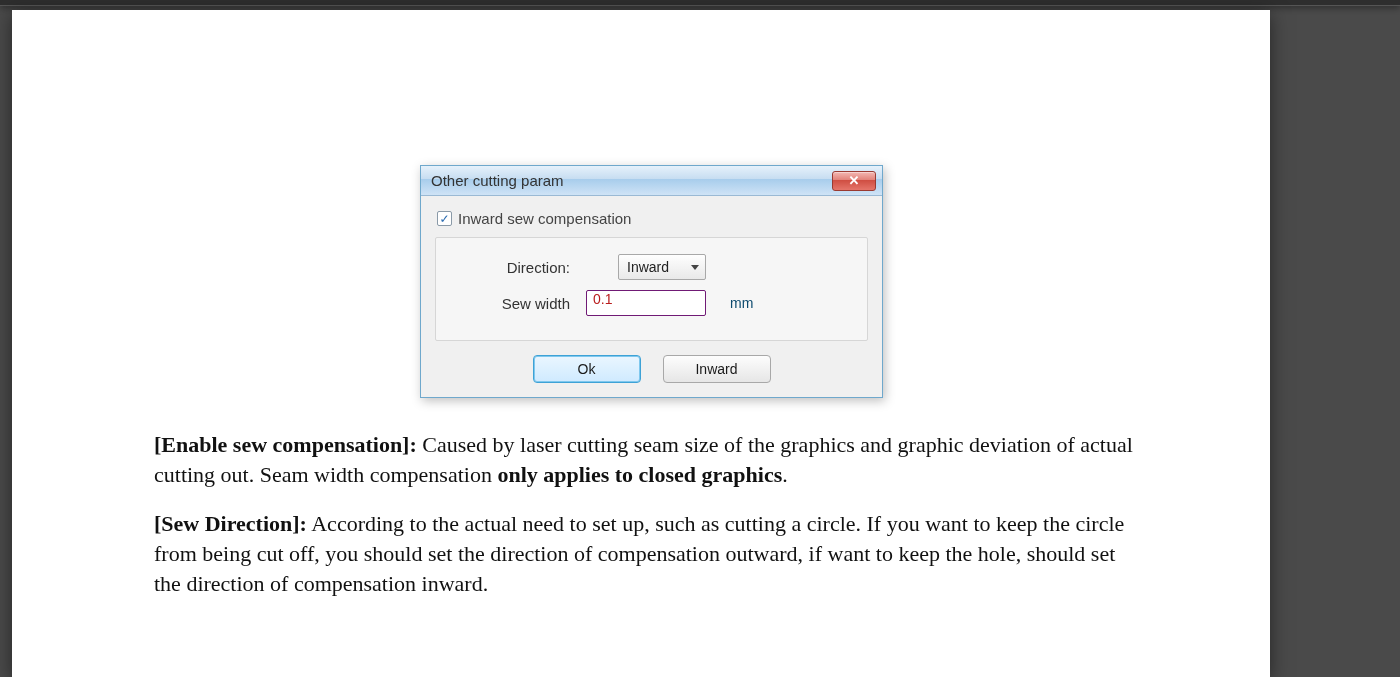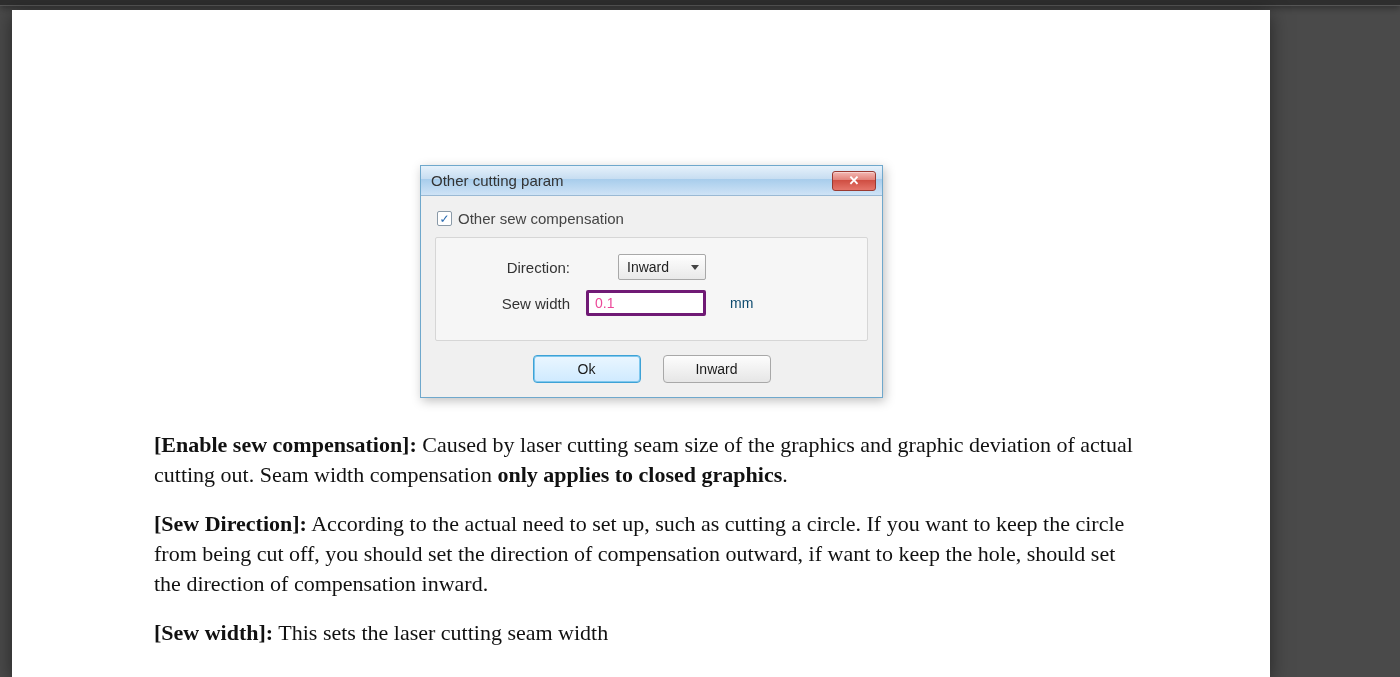--- a/index.html
+++ b/index.html
@@ -122,27 +122,26 @@
   }
   .select .caret {
     width: 0; height: 0;
     border-left: 4px solid transparent;
     border-right: 4px solid transparent;
     border-top: 5px solid #444;
   }
   .textinput {
     height: 26px;
     background: #fff;
-    border: 3px solid #701a75;
+    border: 1px solid #701a75;
     border-radius: 2px;
     padding: 0 6px;
     font-size: 14px;
-    color: #ec4899;
-    display: flex;
-    align-items: center;
+    color: #b91c1c;
+    display: flex;
   }
   .unit { font-size: 14px; color: #0c4a6e; padding-left: 8px; }
   .btn-row {
     display: flex;
     justify-content: center;
     gap: 22px;
     margin-top: 14px;
   }
   .btn {
     width: 108px;
@@ -191,21 +190,21 @@
         <span class="title">Other cutting param</span>
         <div class="close-btn">
           <span>✕</span>
         </div>
       </div>
       <div class="dialog-body">
         <div class="chk-row">
           <div class="chk">
             <span>✓</span>
           </div>
-          <span>Other sew compensation</span>
+          <span>Inward sew compensation</span>
         </div>
 
         <div class="fieldset">
           <div class="form-row">
             <label>Direction:</label>
             <div class="select">
               <span>Inward</span>
               <span class="caret"></span>
             </div>
             <span></span>
@@ -226,19 +225,16 @@
       </div>
     </div>
 
     <div class="doc-text">
       <p>
         <span class="b">[Enable sew compensation]:</span><span> Caused by laser cutting seam size of the graphics and graphic deviation of actual cutting out. Seam width compensation </span><span class="b">only applies to closed graphics</span><span>.</span>
       </p>
       <p>
         <span class="b">[Sew Direction]:</span><span> According to the actual need to set up, such as cutting a circle. If you want to keep the circle from being cut off, you should set the direction of compensation outward, if want to keep the hole, should set the direction of compensation inward.</span>
       </p>
-      <p>
-        <span class="b">[Sew width]:</span><span> This sets the laser cutting seam width</span>
-      </p>
     </div>
 
   </div>
 </div>
 
 </body></html>

